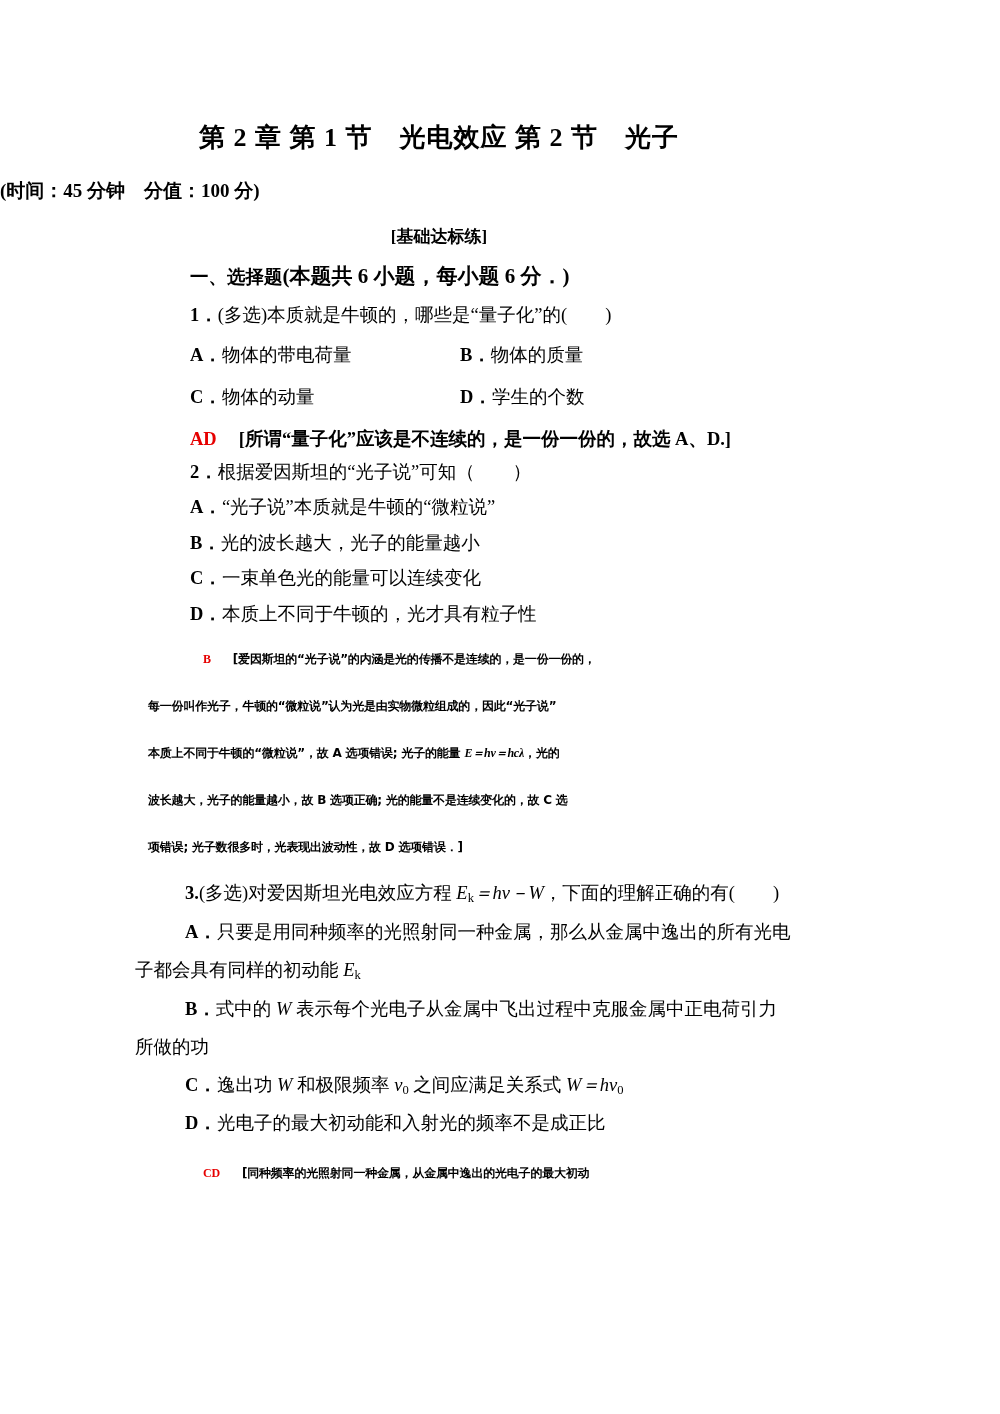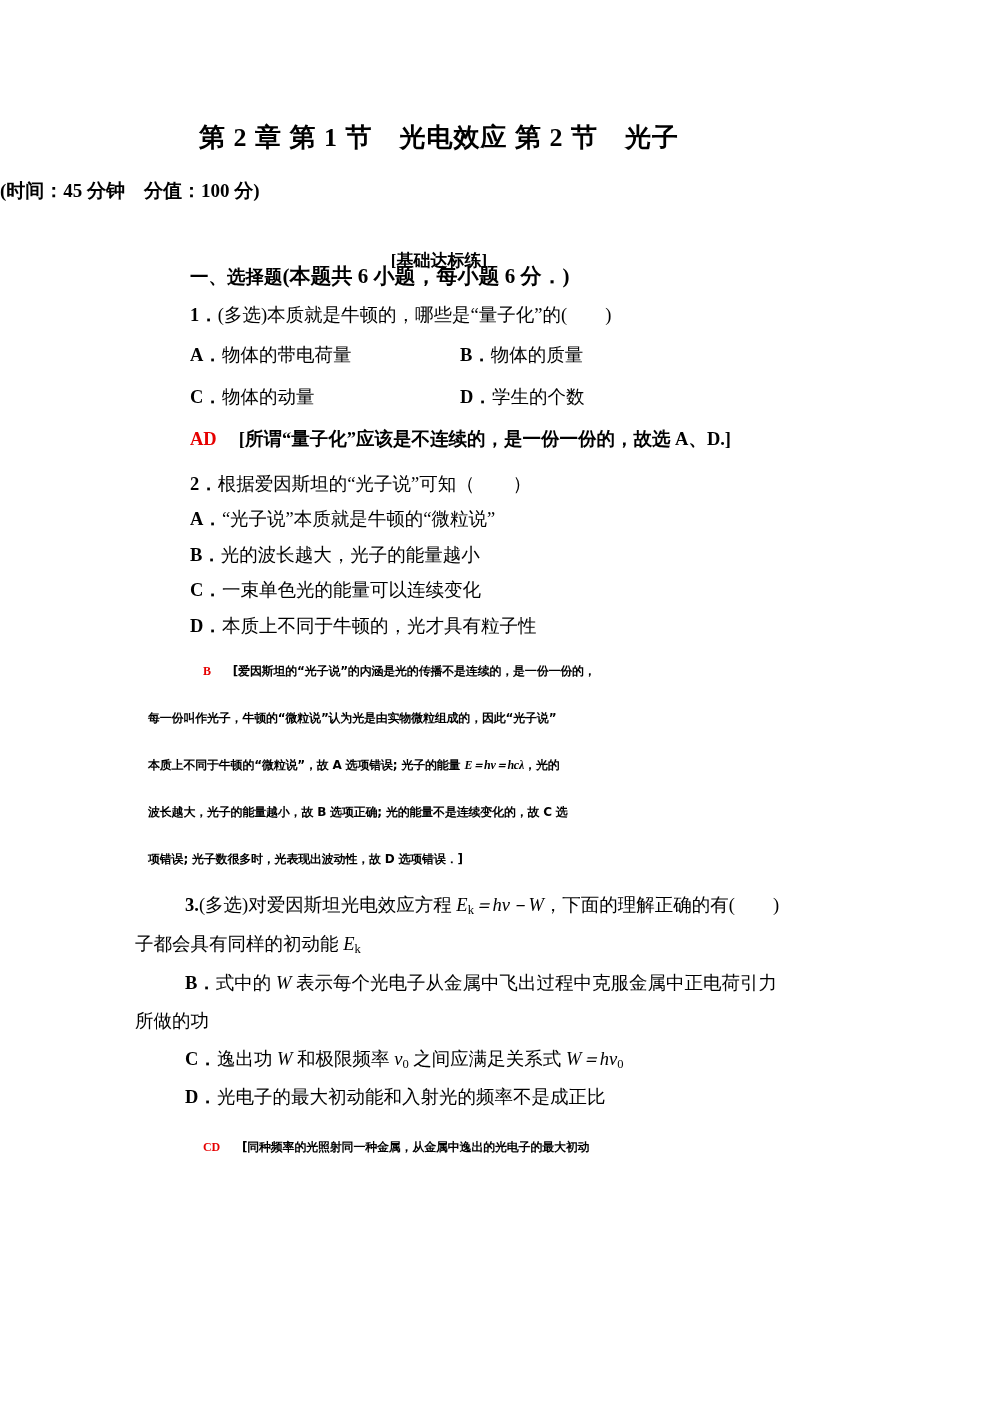--- a/index.html
+++ b/index.html
@@ -41,21 +41,20 @@
     left: 0; right: 0;
     top: 178px;
   }
   .section-tag {
     text-align: center;
     font-size: 17px;
     font-weight: bold;
     position: absolute;
     left: 0; right: 0;
     top: 225px;
-    margin-top: 24px;
   }
 
   
   .content {
     position: absolute;
     left: 135px;
     top: 262px;
     width: 740px;
   }
   .line {
@@ -175,41 +174,42 @@
     <div class="choice-row">
       <div class="col"><span class="mu bold">A．</span><span>物体的带电荷量</span></div>
       <div class="col"><span class="mu bold">B．</span><span>物体的质量</span></div>
     </div>
 
     <div class="choice-row">
       <div class="col"><span class="mu bold">C．</span><span>物体的动量</span></div>
       <div class="col"><span class="mu bold">D．</span><span>学生的个数</span></div>
     </div>
 
-    <div class="answer-line" style="margin-bottom:24px"><span class="ans" style="color: rgb(230, 0, 0);">AD</span><span class="expl">[所谓“量子化”应该是不连续的，是一份一份的，故选 A、D.]</span></div>
+    <div class="answer-line" style="margin-bottom:12px"><span class="ans" style="color: rgb(230, 0, 0);">AD</span><span class="expl">[所谓“量子化”应该是不连续的，是一份一份的，故选 A、D.]</span></div>
 
     <div class="line indent"><span class="bold">2．</span><span>根据爱因斯坦的“光子说”可知（</span><span style="display:inline-block;width:38px"></span><span>）</span></div>
 
     <div class="line indent"><span class="mu bold">A．</span><span>“光子说”本质就是牛顿的“微粒说”</span></div>
     <div class="line indent"><span class="mu bold">B．</span><span>光的波长越大，光子的能量越小</span></div>
     <div class="line indent"><span class="mu bold">C．</span><span>一束单色光的能量可以连续变化</span></div>
     <div class="line indent" style="margin-bottom:28px"><span class="mu bold">D．</span><span>本质上不同于牛顿的，光才具有粒子性</span></div>
 
     <div class="expl-line first"><span class="ans expl-serif-inline" style="color: rgb(230, 0, 0);">B</span><span>[爱因斯坦的“光子说”的内涵是光的传播不是连续的，是一份一份的，</span></div>
 
     <div class="expl-line">每一份叫作光子，牛顿的“微粒说”认为光是由实物微粒组成的，因此“光子说”</div>
 
     <div class="expl-line"><span>本质上不同于牛顿的“微粒说”，故 A 选项错误; 光子的能量 </span><span class="nowrapbox mi expl-serif-inline">E＝hv＝hcλ</span><span>，光的</span></div>
 
     <div class="expl-line">波长越大，光子的能量越小，故 B 选项正确; 光的能量不是连续变化的，故 C 选</div>
 
     <div class="expl-line" style="margin-bottom:24px">项错误; 光子数很多时，光表现出波动性，故 D 选项错误．]</div>
 
     <div class="q-line ind"><span class="bold mu">3.</span><span>(多选)</span><span>对爱因斯坦光电效应方程 </span><span class="mi">E<sub class="k">k</sub>＝hv－W</span><span>，下面的理解正确的有(</span><span style="display:inline-block;width:38px"></span><span>)</span></div>
 
+    <div class="q-line ind"><span class="mu bold">A．</span><span>只要是用同种频率的光照射同一种金属，那么从金属中逸出的所有光电</span></div>
 
     <div class="q-line hang"><span>子都会具有同样的初动能 </span><span class="mi">E<sub class="k">k</sub></span></div>
 
     <div class="q-line ind"><span class="mu bold">B．</span><span>式中的 </span><span class="mi">W</span><span> 表示每个光电子从金属中飞出过程中克服金属中正电荷引力</span></div>
 
     <div class="q-line hang">所做的功</div>
 
     <div class="q-line ind"><span class="mu bold">C．</span><span>逸出功 </span><span class="mi">W</span><span> 和极限频率 </span><span class="mi">v<sub class="k">0</sub></span><span> 之间应满足关系式 </span><span class="mi">W＝hv<sub class="k">0</sub></span></div>
 
     <div class="q-line ind" style="margin-bottom:30px"><span class="mu bold">D．</span><span>光电子的最大初动能和入射光的频率不是成正比</span></div>

